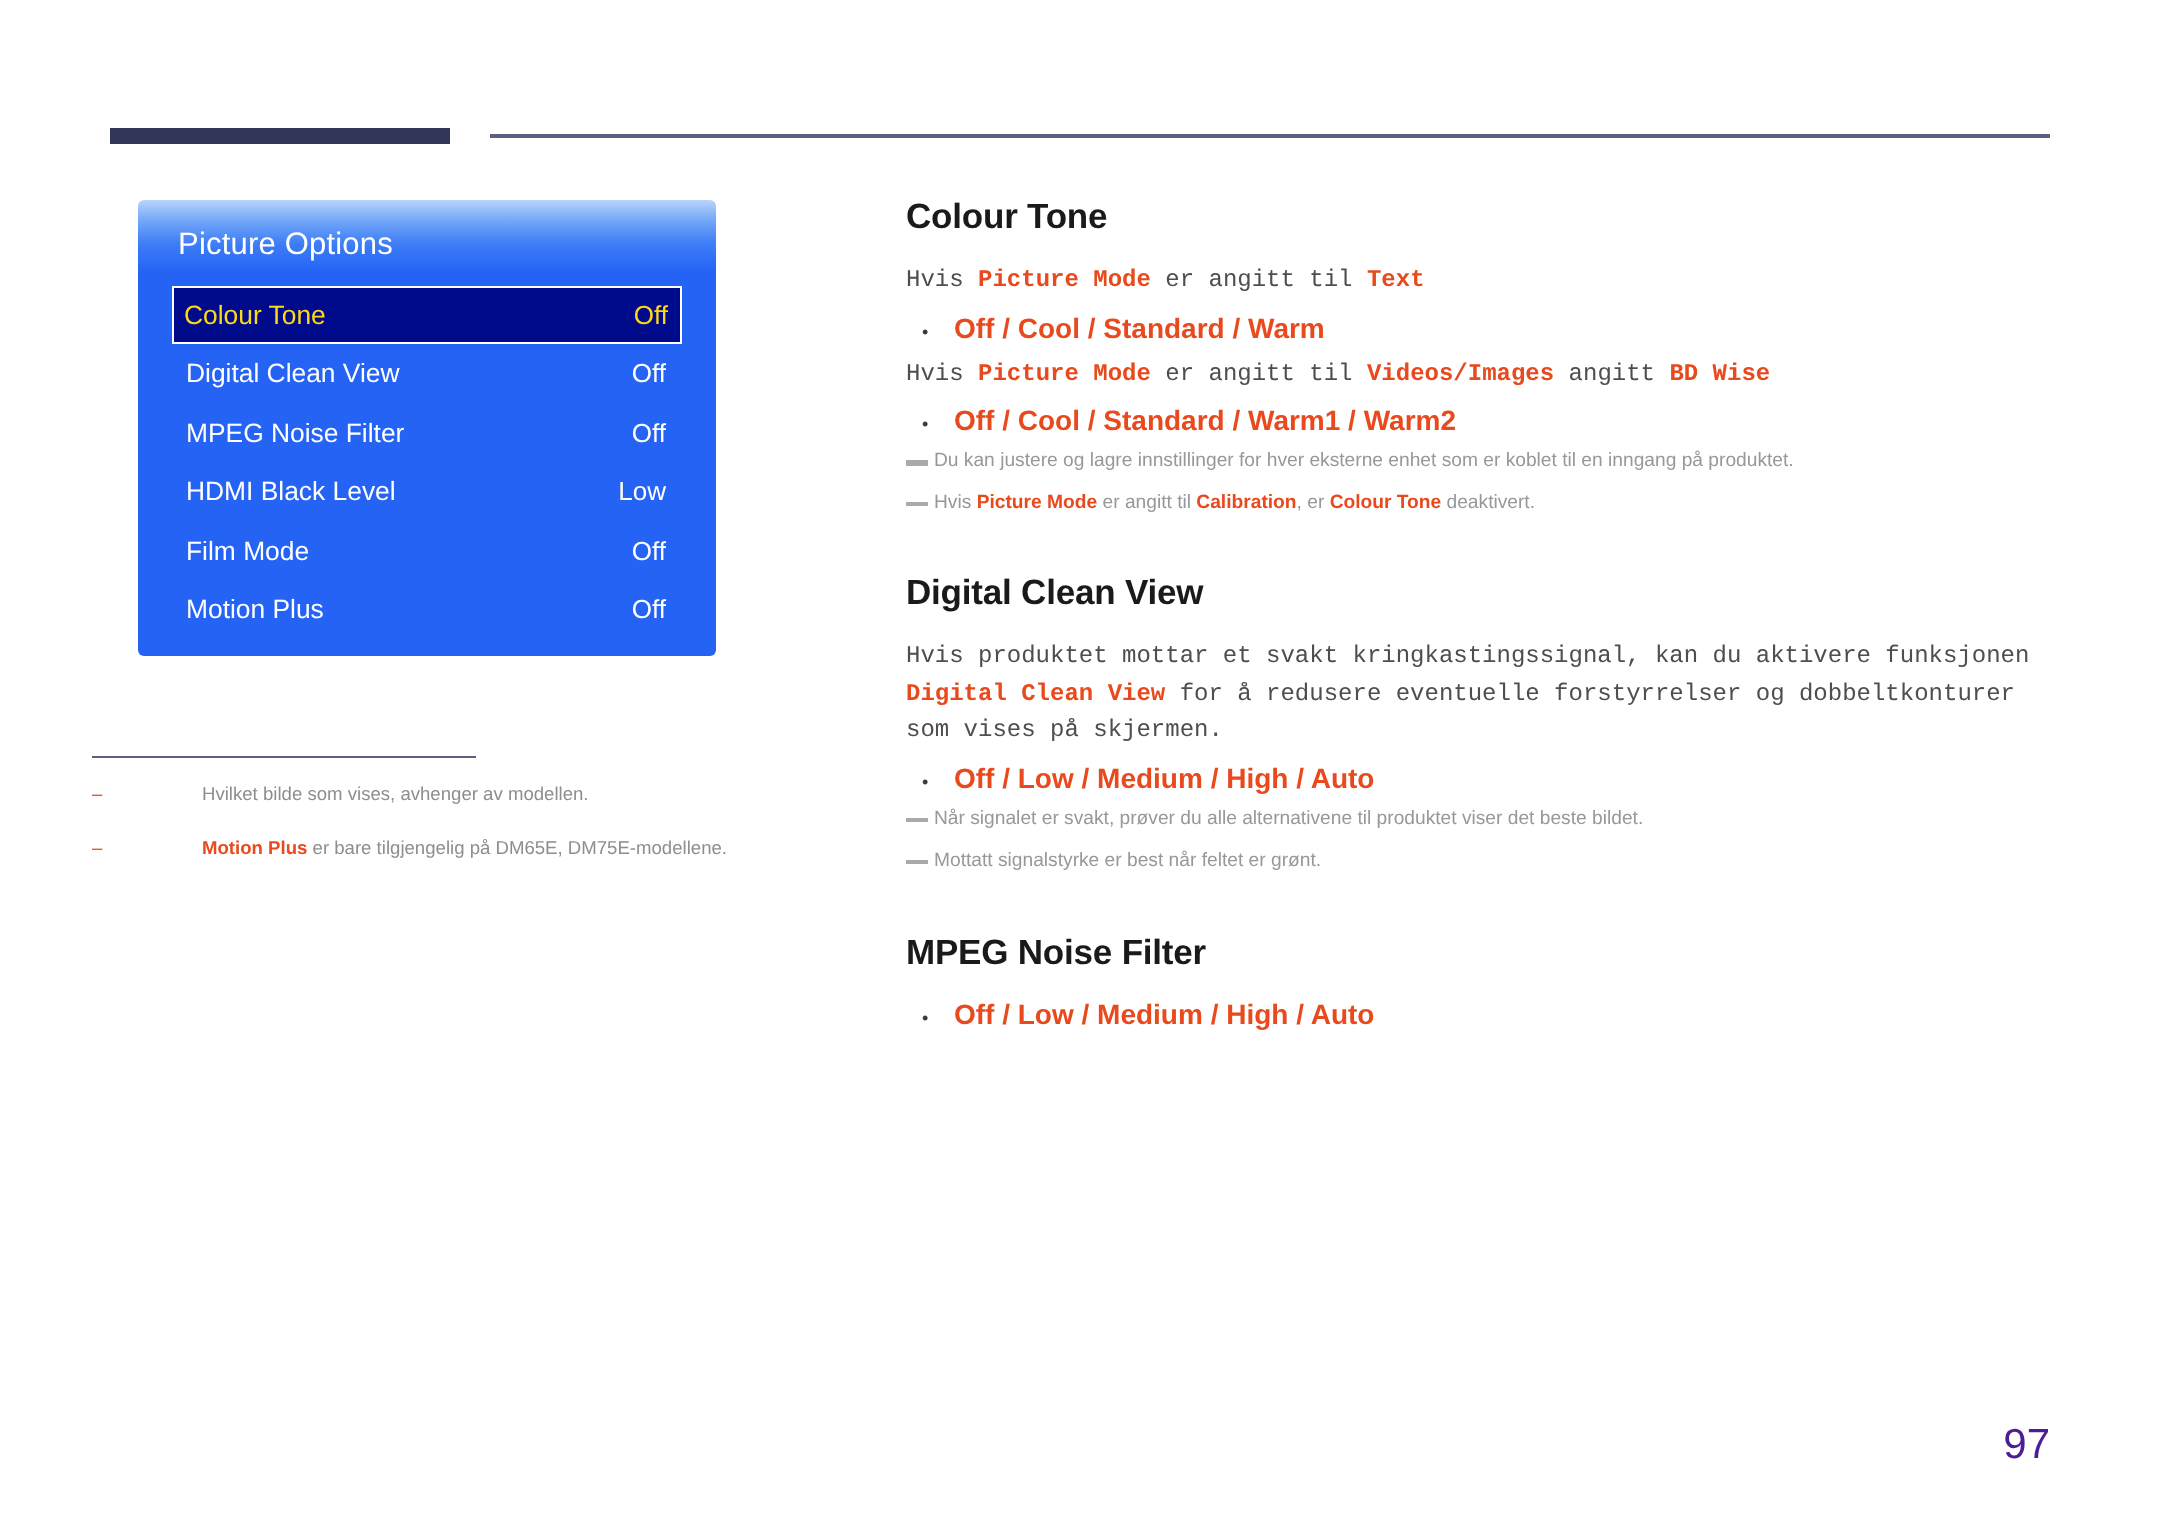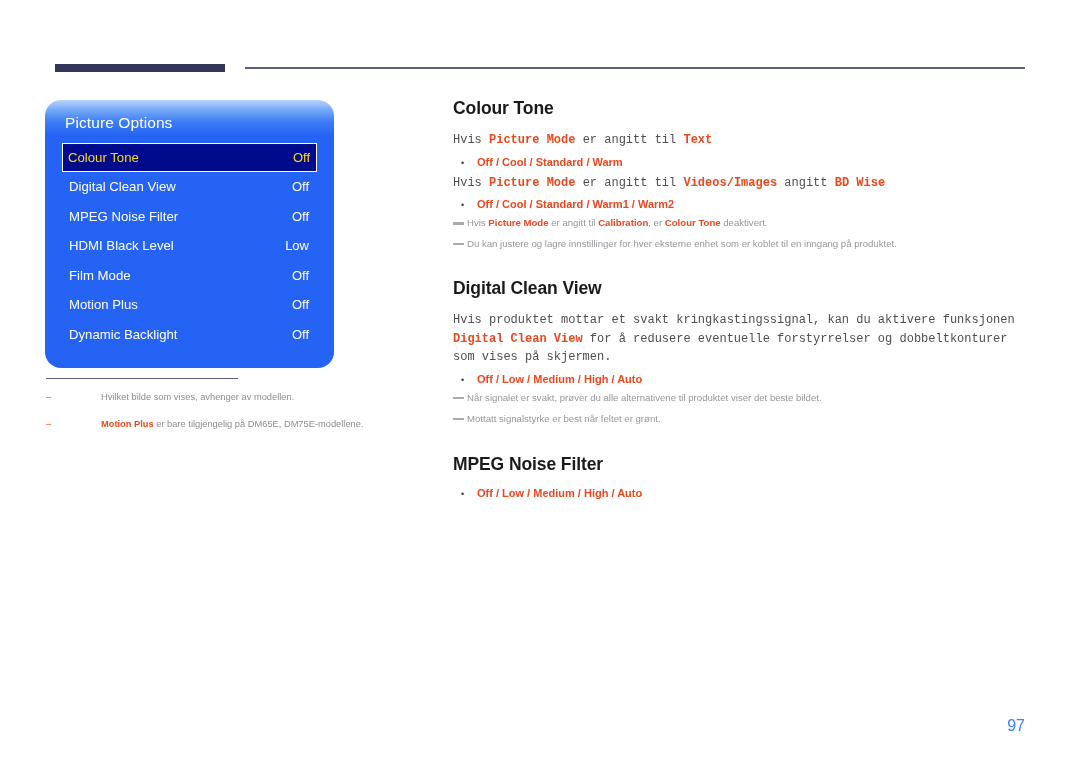--- a/index.html
+++ b/index.html
@@ -30,23 +30,23 @@
   .rule-thin {
     position: absolute;
     left: 245px; top: 67px;
     width: 780px; height: 1.5px;
     background: #5a5f80;
   }
 
   
   .osd-panel {
     position: absolute;
-    left: 45px; top: 100px;
-    width: 289px; height: 268px;
-    border-radius: 16px;
+    left: 69px; top: 100px;
+    width: 289px; height: 228px;
+    border-radius: 3px;
     background: linear-gradient(to bottom,
                 #b9d4fb 0px,
                 #74a8f8 10px,
                 #3d7df6 22px,
                 #2563f5 36px,
                 #2563f5 100%);
     overflow: hidden;
   }
   .osd-title {
     position: absolute;
@@ -159,21 +159,21 @@
     width: 24px;
     text-align: left;
     padding-left: 8px;
     color: #3a3a3e;
     font-size: 9px;
     box-sizing: border-box;
   }
   .opt-line .opts {
     flex: 1 1 auto;
     color: #9a9a9e;
-    font-size: 11px;
+    font-size: 14px;
   }
   .opt-line .opts b {
     color: #e8491d;
     font-weight: bold;
   }
   .note-line {
     display: flex;
     align-items: flex-start;
     margin: 6px 0 6px 0;
     font-size: 9.6px;
@@ -194,22 +194,22 @@
     font-weight: bold;
   }
 
   .sec-gap-1 { height: 20px; }
   .sec-gap-2 { height: 22px; }
 
   
   .page-number {
     position: absolute;
     right: 55px; bottom: 28px;
-    font-size: 16px;
-    color: #3b82f6;
+    font-size: 21px;
+    color: #4c1d95;
   }
 </style>
 </head>
 <body>
 
 <div class="header-rules">
   <div class="rule-thick"></div>
   <div class="rule-thin"></div>
 </div>
 
@@ -283,26 +283,26 @@
 
     <p class="body-text"><span>Hvis </span><b>Picture Mode</b><span> er angitt til </span><b>Videos/Images</b><span> angitt </span><b>BD Wise</b></p>
 
     <div class="opt-line">
       <span class="bullet">•</span>
       <span class="opts"><b>Off / Cool / Standard / Warm1 / Warm2</b></span>
     </div>
 
     <div class="note-line">
       <span class="ndash"></span>
-      <span class="ntxt"><span>Hvis </span><b>Picture Mode</b><span> er angitt til </span><b>Calibration</b><span>, er </span><b>Colour Tone</b><span> deaktivert.</span></span>
+      <span class="ntxt">Du kan justere og lagre innstillinger for hver eksterne enhet som er koblet til en inngang på produktet.</span>
     </div>
 
     <div class="note-line">
       <span class="ndash"></span>
-      <span class="ntxt">Du kan justere og lagre innstillinger for hver eksterne enhet som er koblet til en inngang på produktet.</span>
+      <span class="ntxt"><span>Hvis </span><b>Picture Mode</b><span> er angitt til </span><b>Calibration</b><span>, er </span><b>Colour Tone</b><span> deaktivert.</span></span>
     </div>
   </div>
 
   <div class="sec-gap-1"></div>
 
   <div class="section">
     <h2 class="section-heading">Digital Clean View</h2>
 
     <p class="body-text"><span>Hvis produktet mottar et svakt kringkastingssignal, kan du aktivere funksjonen </span><b>Digital Clean View</b><span> for å redusere eventuelle forstyrrelser og dobbeltkonturer som vises på skjermen.</span></p>
 

